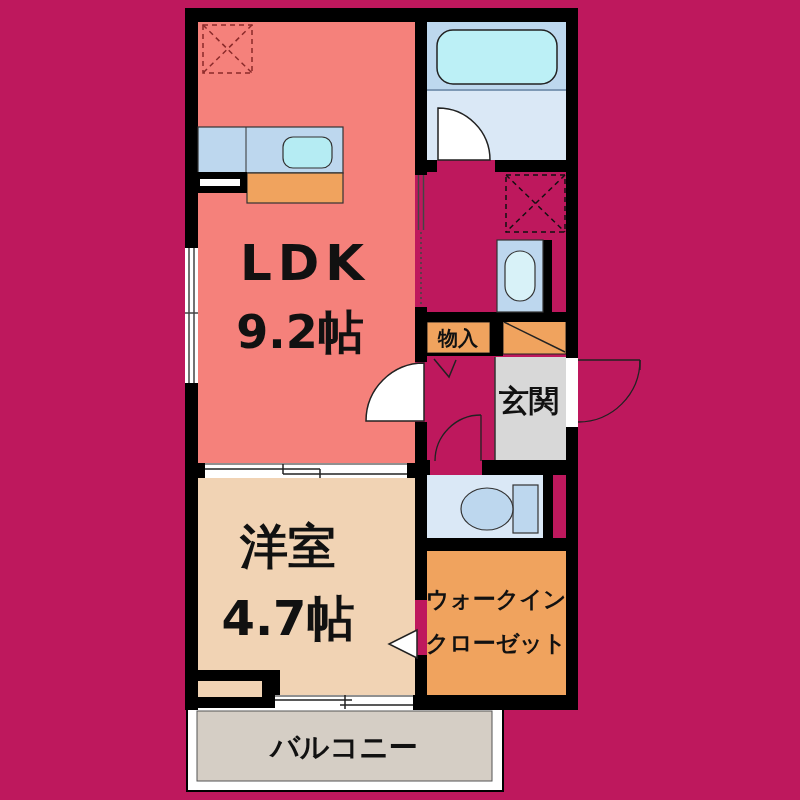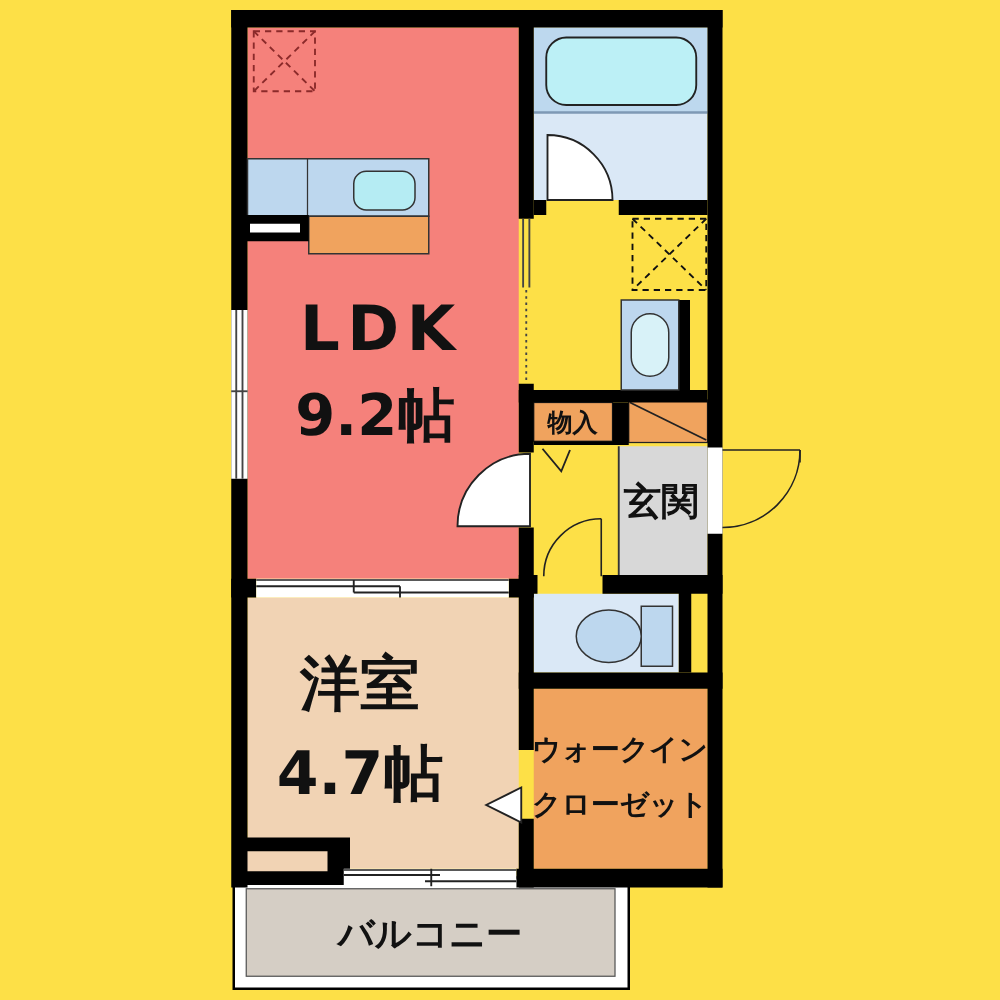--- a/index.html
+++ b/index.html
@@ -1,16 +1,16 @@
 <!DOCTYPE html>
 <html><head>
 <meta charset="utf-8">
 <style>
   html,body{margin:0;padding:0;background:#ffffff;}
-  .stage{position:relative;width:800px;height:800px;background:#fde047;overflow:hidden;
+  .stage{position:relative;width:800px;height:800px;background:#be185d;overflow:hidden;
          font-family:"DejaVu Sans","Liberation Sans",sans-serif;}
   svg{position:absolute;left:0;top:0;}
   text{font-family:"DejaVu Sans","Liberation Sans",sans-serif;font-weight:bold;fill:#111111;}
 </style>
 </head>
 <body>
 
 <div class="stage">
 <svg width="800" height="800" viewBox="0 0 800 800">
 

